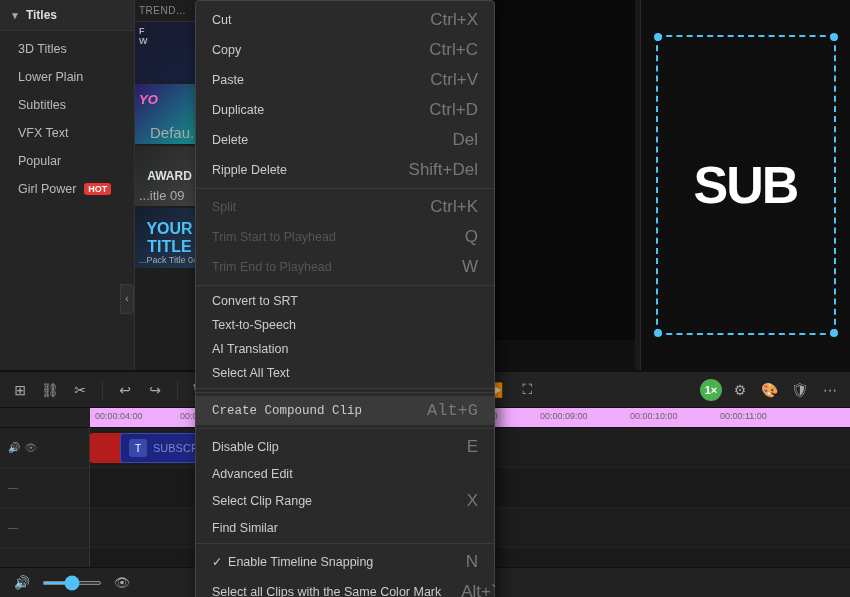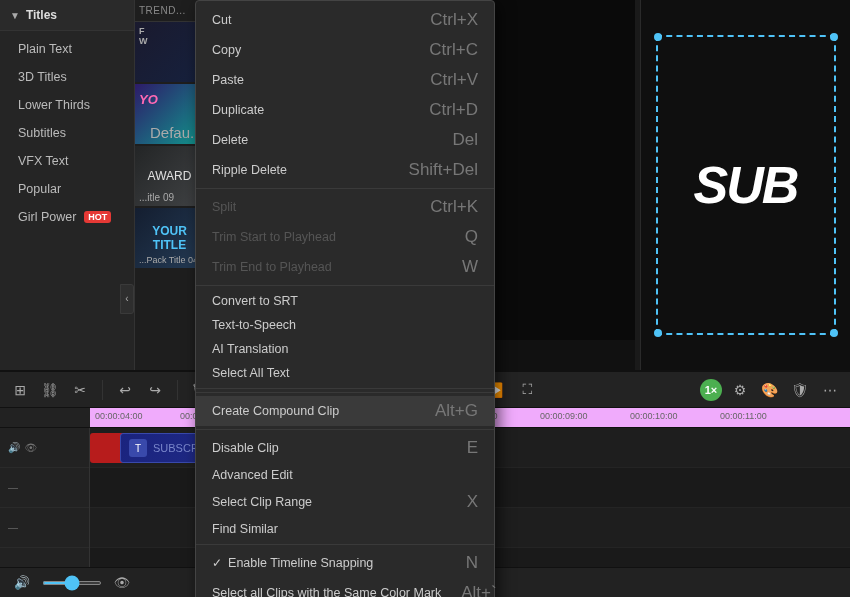--- a/index.html
+++ b/index.html
@@ -190,20 +190,21 @@
       color: #555;
       cursor: default;
     }
     .menu-item .shortcut {
       color: #777;
       font-size: 17px;
       margin-left: 20px;
     }
     .menu-item.active-item {
       background: #3a3a3a;
+      font-family: Liberation Mono, monospace;
     }
     .menu-separator {
       height: 1px;
       background: #3a3a3a;
       margin: 3px 0;
     }
     .menu-item .check {
       color: #ccc;
       margin-right: 6px;
       font-size: 12px;
@@ -323,27 +324,24 @@
 </head>
 <body>
 
 <div class="sidebar">
   <div class="sidebar-header">
     <span class="arrow">▼</span>
     <span>Titles</span>
   </div>
   <div class="sidebar-items">
     <div class="sidebar-item">
-      <span>Plain Text</span>
+      <span>3D Titles</span>
     </div>
     <div class="sidebar-item">
-      <span>3D Titles</span>
-    </div>
-    <div class="sidebar-item">
-      <span>Lower Thirds</span>
+      <span>Lower Plain</span>
     </div>
     <div class="sidebar-item">
       <span>Subtitles</span>
     </div>
     <div class="sidebar-item">
       <span>VFX Text</span>
     </div>
     <div class="sidebar-item">
       <span>Popular</span>
     </div>
@@ -361,42 +359,42 @@
 <div class="thumb-strip">
   <div class="thumb-strip-header">TREND...</div>
   <div class="thumb-item thumb-item-1">
     <div class="thumb-item-text" style="font-size:9px;color:#aaa;text-align:left;padding:4px;top:auto;left:auto;transform:none;">F<br>W</div>
   </div>
   <div class="thumb-item thumb-item-2">
     <div style="position:absolute;top:8px;left:4px;font-size:13px;font-weight:900;color:#ff69b4;font-style:italic;">YO</div>
     <div style="position:absolute;bottom:3px;left:4px;font-size:15px;color:#aaa;padding-left:11px;">Defau...</div>
   </div>
   <div class="thumb-item thumb-item-3">
-    <div style="position:absolute;top:50%;left:50%;transform:translate(-50%,-50%);font-size:12px;font-weight:normal;color:#e0e0e0;">AWARD</div>
-    <div style="position:absolute;bottom:3px;left:4px;font-size:10px;color:#aaa;">...itle 09</div>
+    <div style="position:absolute;top:50%;left:50%;transform:translate(-50%,-50%);font-size:12px;font-weight:bold;color:#e0e0e0;">AWARD</div>
+    <div style="position:absolute;bottom:3px;left:4px;font-size:13px;color:#aaa;">...itle 09</div>
   </div>
   <div class="thumb-item thumb-item-4">
-    <div style="position:absolute;top:50%;left:50%;transform:translate(-50%,-50%);font-size:12px;font-weight:bold;color:#4fc3f7;text-align:center;">YOUR TITLE</div>
+    <div style="position:absolute;top:50%;left:50%;transform:translate(-50%,-50%);font-size:16px;font-weight:bold;color:#4fc3f7;text-align:center;">YOUR TITLE</div>
     <div style="position:absolute;bottom:3px;left:4px;font-size:9px;color:#aaa;">...Pack Title 04</div>
   </div>
 </div>
 
 <div class="preview-area">
   <div class="preview-canvas" style="background:#0a0a0a;">
 
     <div style="position:absolute;top:10px;left:10px;width:130px;height:80px;background:linear-gradient(135deg,#1a0033,#330033);border:1px solid #444;display:flex;align-items:center;justify-content:center;overflow:hidden;">
       <div style="font-size:20px;font-weight:900;color:#e040fb;opacity:0.7;">ART</div>
     </div>
     <div style="position:absolute;top:10px;left:155px;width:130px;height:80px;background:linear-gradient(135deg,#1a1a1a,#2a2a2a);border:1px solid #444;">
       <div style="position:absolute;top:5px;left:5px;font-size:9px;color:#888;">ARD<br>VONY<br><span style="color:#666">2024</span></div>
     </div>
   </div>
 </div>
 
-<div class="preview-right" style="position:absolute;right:0;top:0;width:210px;height:370px;background:#0f0f0f;display:flex;align-items:center;justify-content:center;font-style:italic;">
+<div class="preview-right" style="position:absolute;right:0;top:0;width:210px;height:370px;background:#0f0f0f;display:flex;align-items:center;justify-content:center;">
   <div class="preview-right-inner">
     <div class="dot-handle tl"></div>
     <div class="dot-handle tr"></div>
     <div class="dot-handle bl"></div>
     <div class="dot-handle br"></div>
     <span class="preview-sub-text">SUB</span>
   </div>
 </div>
 
 <div class="context-menu">

